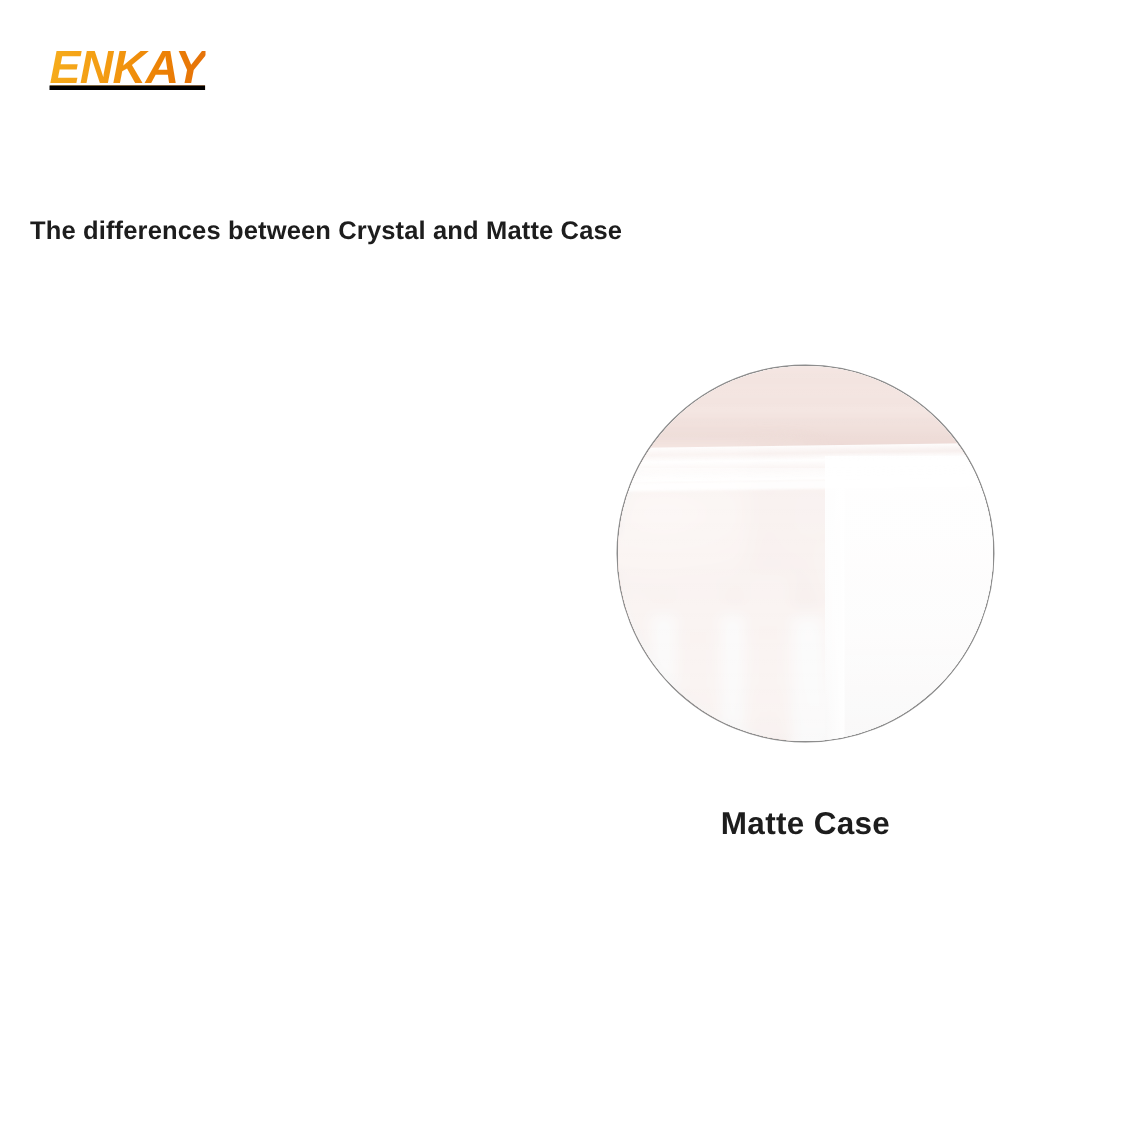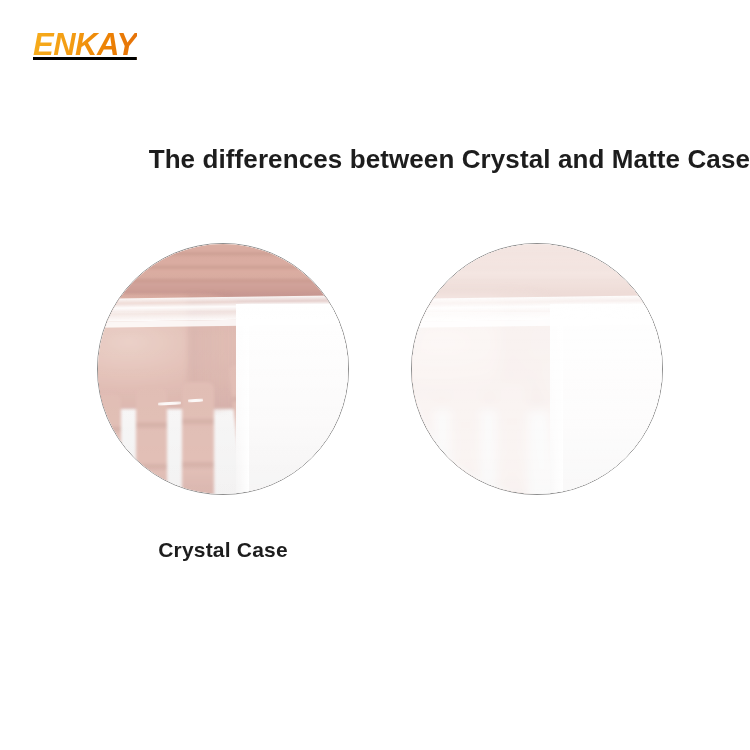--- a/index.html
+++ b/index.html
@@ -38,25 +38,26 @@
     -webkit-text-fill-color: transparent;
     line-height: 34px;
   }
 
   
   .page-title {
     position: absolute;
     left: 0;
     right: 0;
     top: 144px;
-    text-align: right;
-    font-size: 26px;
+    text-align: left;
+    font-size: 17px;
     font-weight: bold;
     color: #1d1d1d;
     letter-spacing: 0.1px;
+    padding-left: 20px;
   }
 
   
   .comparison {
     position: absolute;
     left: 0;
     top: 243px;
     width: 750px;
     height: 340px;
   }
@@ -302,58 +303,36 @@
 <body>
 
 <div class="brand-logo">
   <span class="logo-text">ENKAY</span>
 </div>
 
 <div class="page-title">The differences between Crystal and Matte Case</div>
 
 <div class="comparison">
 
-  <div class="compare-item left">
-    <div class="photo-circle crystal">
-      <div class="scene">
-        <div class="backdrop"></div>
-        <div class="forearm"></div>
-        <div class="thumb"></div>
-        <div class="palm"></div>
-        <div class="palm-shade"></div>
-        <div class="finger f1"></div>
-        <div class="finger f2"></div>
-        <div class="finger f3"></div>
-        <div class="finger f4"></div>
-        <div class="case-sheet"></div>
-        <div class="case-empty"></div>
-        <div class="case-lip"></div>
-        <div class="case-lip-2"></div>
-        <div class="spec s1"></div>
-        <div class="spec s2"></div>
-        <div class="finish"></div>
-      </div>
-    </div>
-    <div class="caption">Crystal Case</div>
-  </div>
 
   <div class="compare-item right">
     <div class="photo-circle matte">
       <div class="scene">
         <div class="backdrop"></div>
         <div class="forearm"></div>
         <div class="thumb"></div>
         <div class="palm"></div>
         <div class="palm-shade"></div>
         <div class="finger f1"></div>
         <div class="finger f2"></div>
         <div class="finger f3"></div>
         <div class="finger f4"></div>
         <div class="case-sheet"></div>
         <div class="case-empty"></div>
         <div class="case-lip"></div>
         <div class="case-lip-2"></div>
         <div class="finish"></div>
       </div>
     </div>
+    <div class="caption">Matte Case</div>
   </div>
 
 </div>
 
 </body></html>

